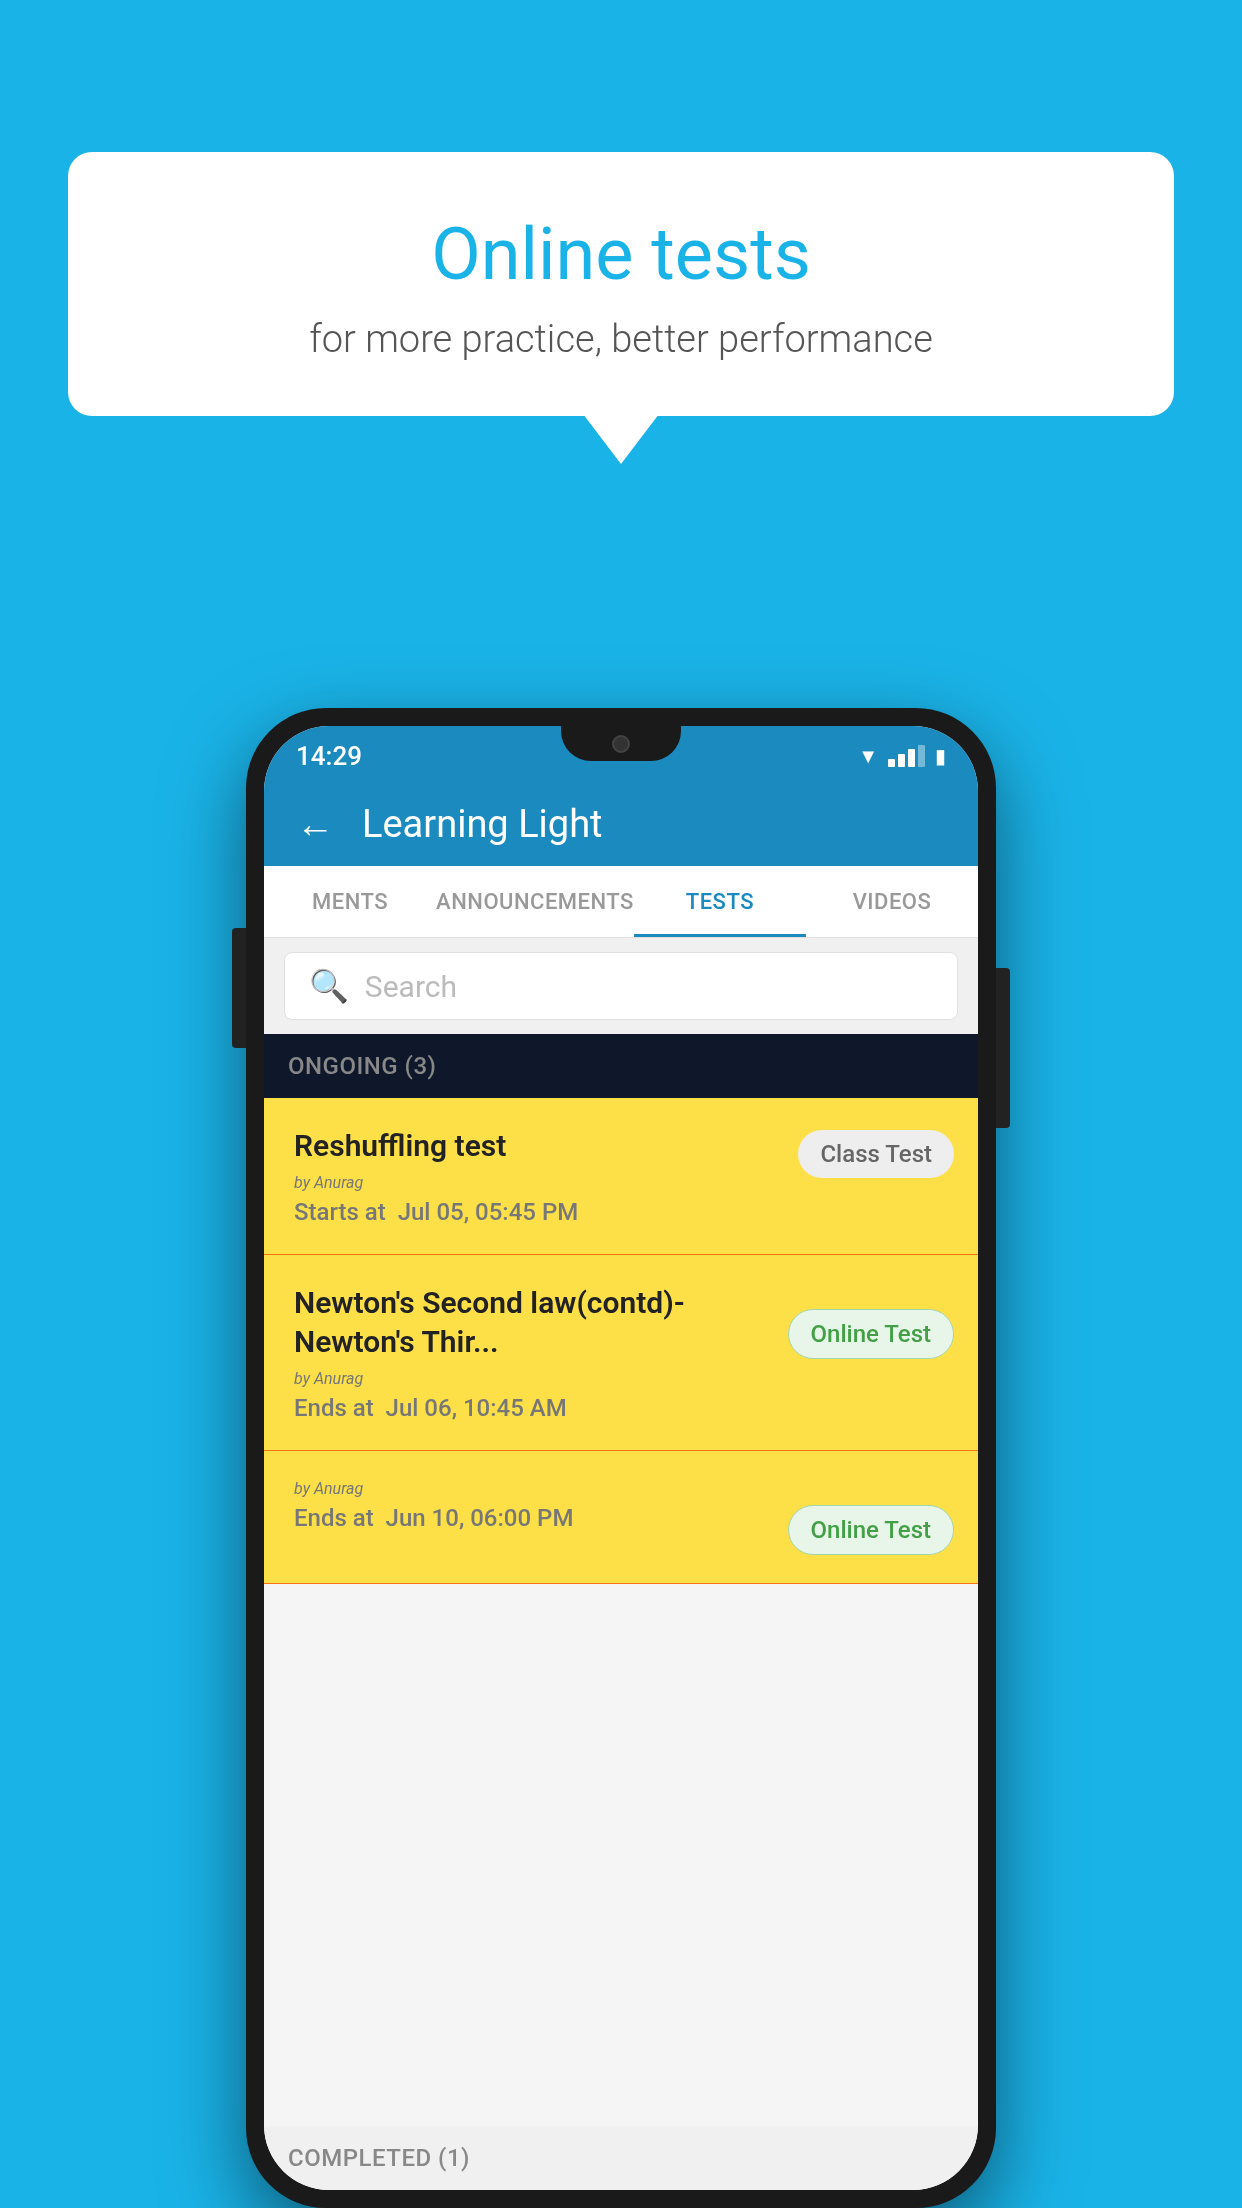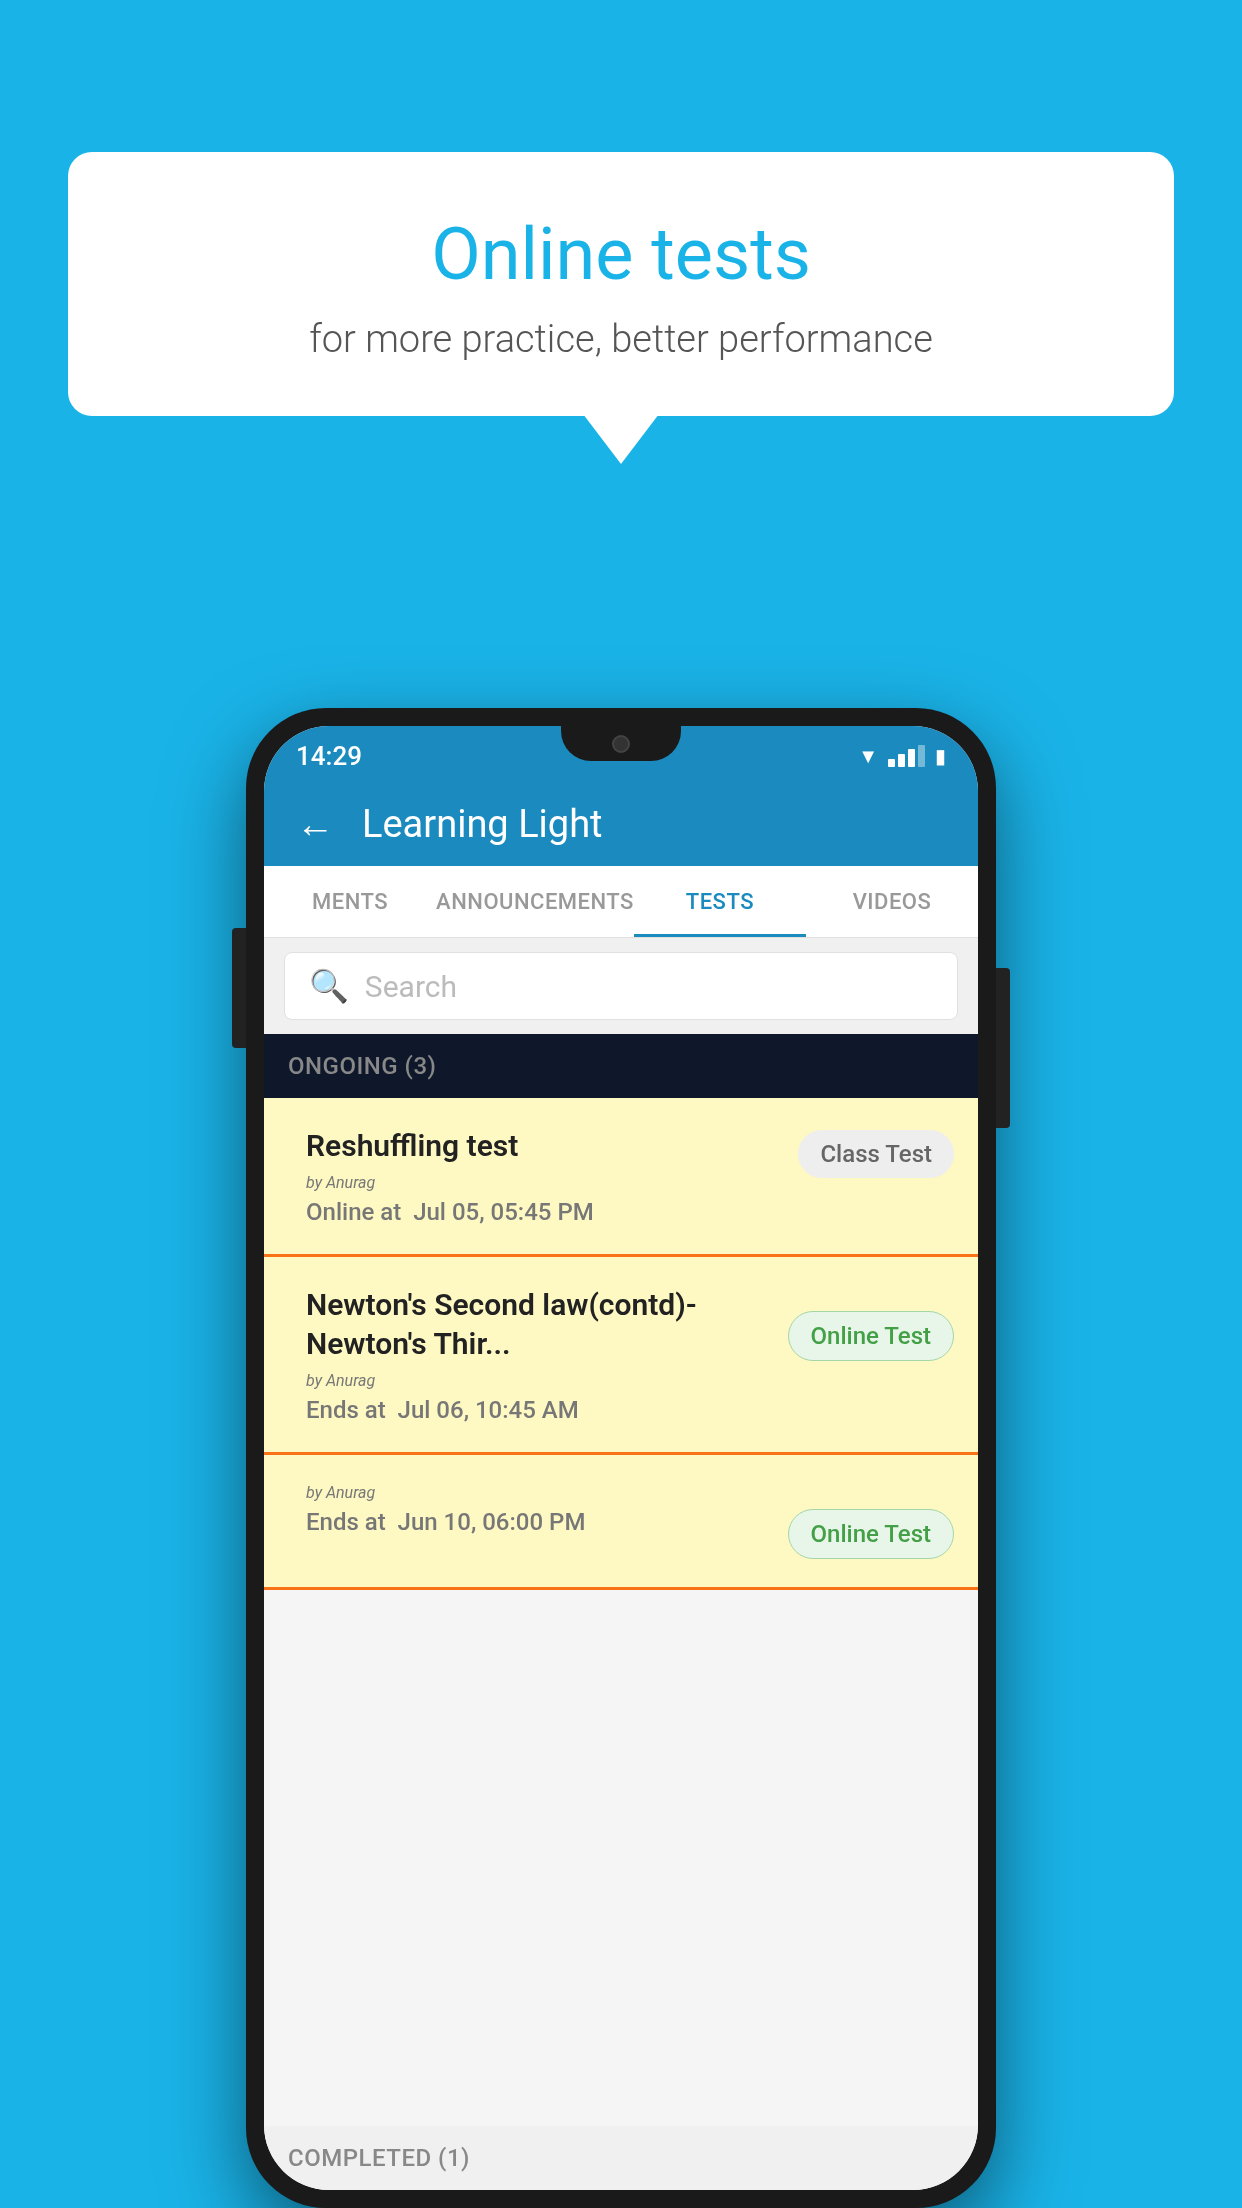--- a/index.html
+++ b/index.html
@@ -273,23 +273,23 @@
     .section-label {
       font-size: 24px;
       color: #888;
       font-weight: 500;
       letter-spacing: 0.5px;
       text-transform: uppercase;
     }
 
     
     .test-item {
-      background: #fef9c3;
-      padding: 28px 24px 28px 42px;
-      border-bottom: 3px solid #f97316;
+      background: #fde047;
+      padding: 28px 24px 28px 30px;
+      border-bottom: 1px solid #f97316;
       display: flex;
       justify-content: space-between;
       align-items: flex-start;
     }
 
     .test-info {
       flex: 1;
       padding-right: 20px;
     }
 
@@ -414,21 +414,21 @@
 
         <div class="section-header">
           <span class="section-label">ONGOING (3)</span>
         </div>
 
         <div class="test-item">
           <div class="test-info">
             <div class="test-title">Reshuffling test</div>
             <div class="test-author">by Anurag</div>
             <div class="test-time">
-              <span>Online at</span>&nbsp;&nbsp;<span>Jul 05, 05:45 PM</span>
+              <span>Starts at</span>&nbsp;&nbsp;<span>Jul 05, 05:45 PM</span>
             </div>
           </div>
           <span class="badge badge-class">Class Test</span>
         </div>
 
         <div class="test-item">
           <div class="test-info">
             <div class="test-title">Newton's Second law(contd)-Newton's Thir...</div>
             <div class="test-author">by Anurag</div>
             <div class="test-time">

